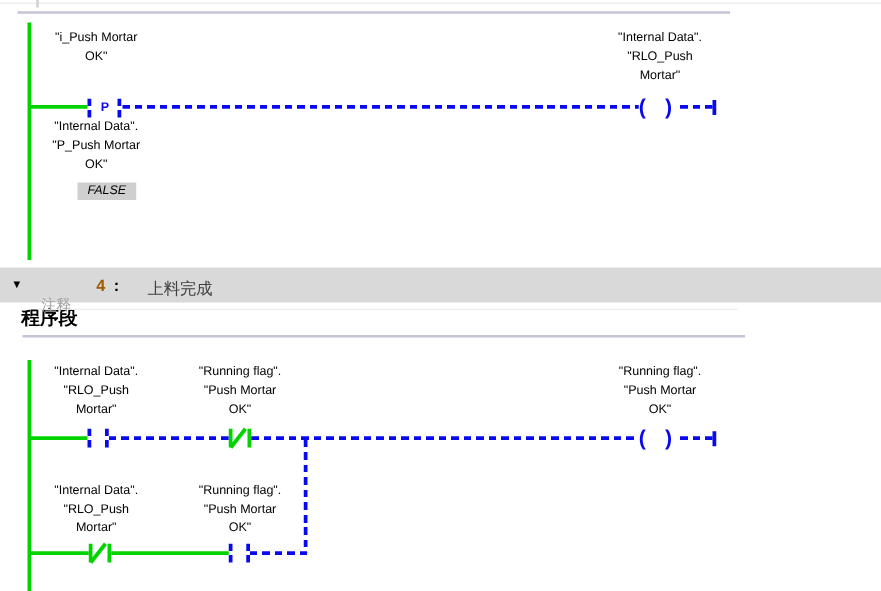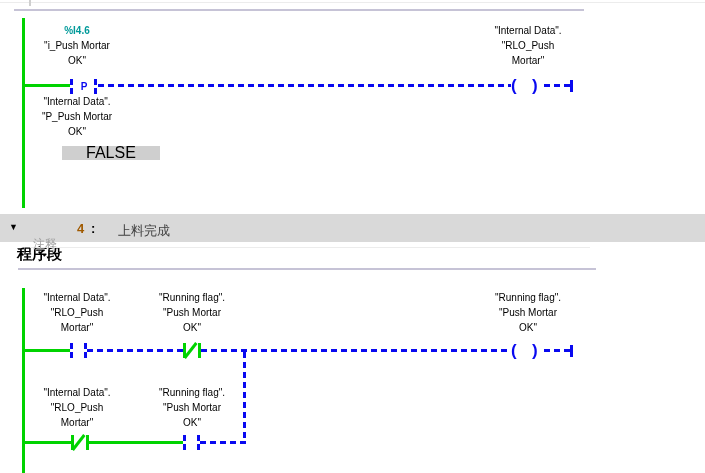--- a/index.html
+++ b/index.html
@@ -26,21 +26,21 @@
   .vw{position:absolute;width:3px;background:repeating-linear-gradient(180deg,var(--blue) 0 6px,transparent 6px 10px);}
   .bar{position:absolute;width:3px;height:15px;}
   .bar.g{background:var(--green);}
   .bar.b{background:linear-gradient(180deg,var(--blue) 0 6px,transparent 6px 9px,var(--blue) 9px 15px);}
   .slash{position:absolute;width:3px;height:19px;background:var(--green);transform:rotate(38deg);}
   .pletter{position:absolute;color:var(--blue);font-weight:bold;font-size:10px;line-height:15px;text-align:center;}
   .paren{position:absolute;font-size:17px;font-weight:bold;color:var(--blue);line-height:17px;}
   .tick{position:absolute;width:3px;height:12px;background:var(--blue);}
   .sep{position:absolute;height:2px;background:var(--sep);}
   .septhin{position:absolute;height:1px;background:var(--septhin);}
-  .valbox{position:absolute;background:var(--valbg);color:#000;font-size:16px;line-height:14px;padding:0 24px;}
+  .valbox{position:absolute;background:var(--valbg);color:#000;font-size:10px;line-height:14px;padding:0 8px;font-style:italic;}
   .hdr{position:absolute;left:0;top:214px;width:705px;height:28px;background:var(--hdrbg);}
   .tri{position:absolute;left:9px;top:8px;font-size:9px;color:#000;}
   .hlabel{position:absolute;left:17px;top:7px;font-size:15px;font-weight:bold;color:#000;margin-top:24px;}
   .hnum{position:absolute;left:77px;top:7px;font-size:13px;font-weight:bold;color:var(--numbrown);}
   .hcolon{position:absolute;left:91px;top:7px;font-size:13px;font-weight:bold;color:#000;}
   .htitle{position:absolute;left:118px;top:8px;font-size:13px;color:#404040;}
   .comment{position:absolute;left:33px;top:236px;font-size:12px;color:var(--phold);}
   .graytick{position:absolute;left:29px;top:0;width:2px;height:6px;background:#cfcfcf;}
 </style>
 </head>
@@ -48,21 +48,20 @@
 
 <div class="canvas">
 
   <div class="septhin" style="left:0;top:2px;width:705px;"></div>
   <div class="sep" style="left:14px;top:9px;width:570px;"></div>
   <div class="graytick"></div>
 
   <div class="rail" style="left:22px;top:18px;height:190px;"></div>
 
   <div class="lbl" style="left:17px;top:23px;width:120px;">
-    <div class="addr">%I4.6</div>
     <div>"i_Push Mortar</div>
     <div>OK"</div>
   </div>
 
   <div class="hw g" style="left:24px;top:84px;width:46px;"></div>
 
   <div>
     <div class="bar b" style="left:70px;top:79px;"></div>
     <div class="pletter" style="left:74px;top:79px;width:20px;">P</div>
     <div class="bar b" style="left:94px;top:79px;"></div>

